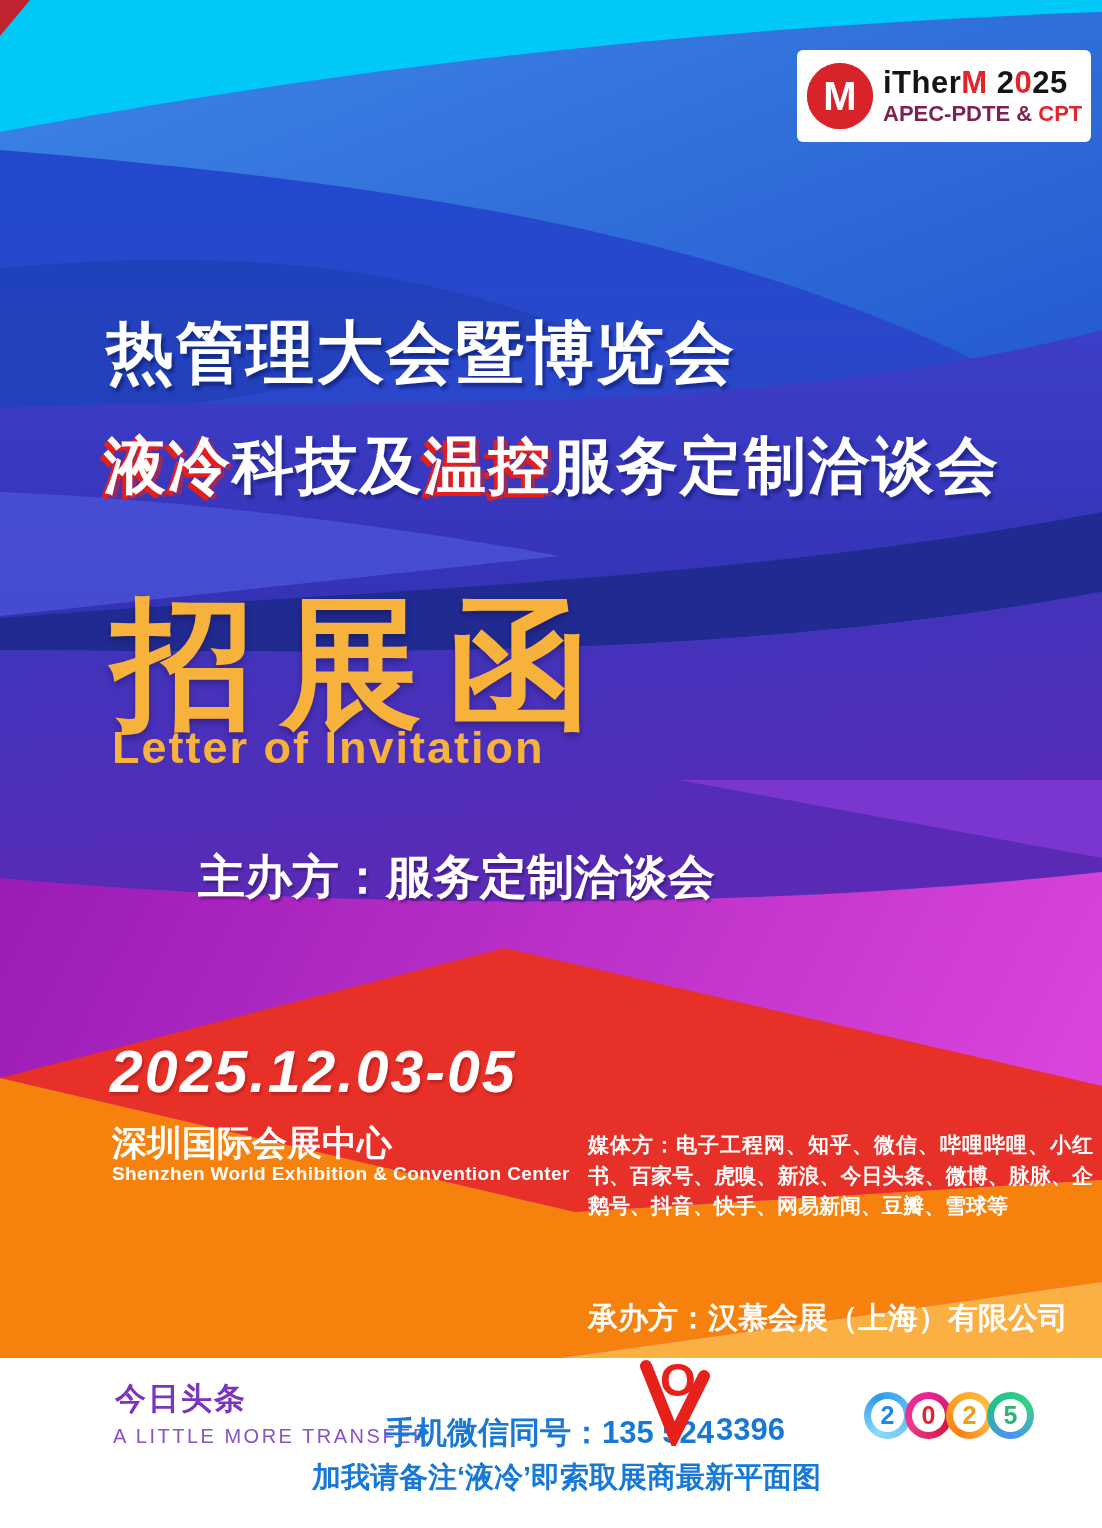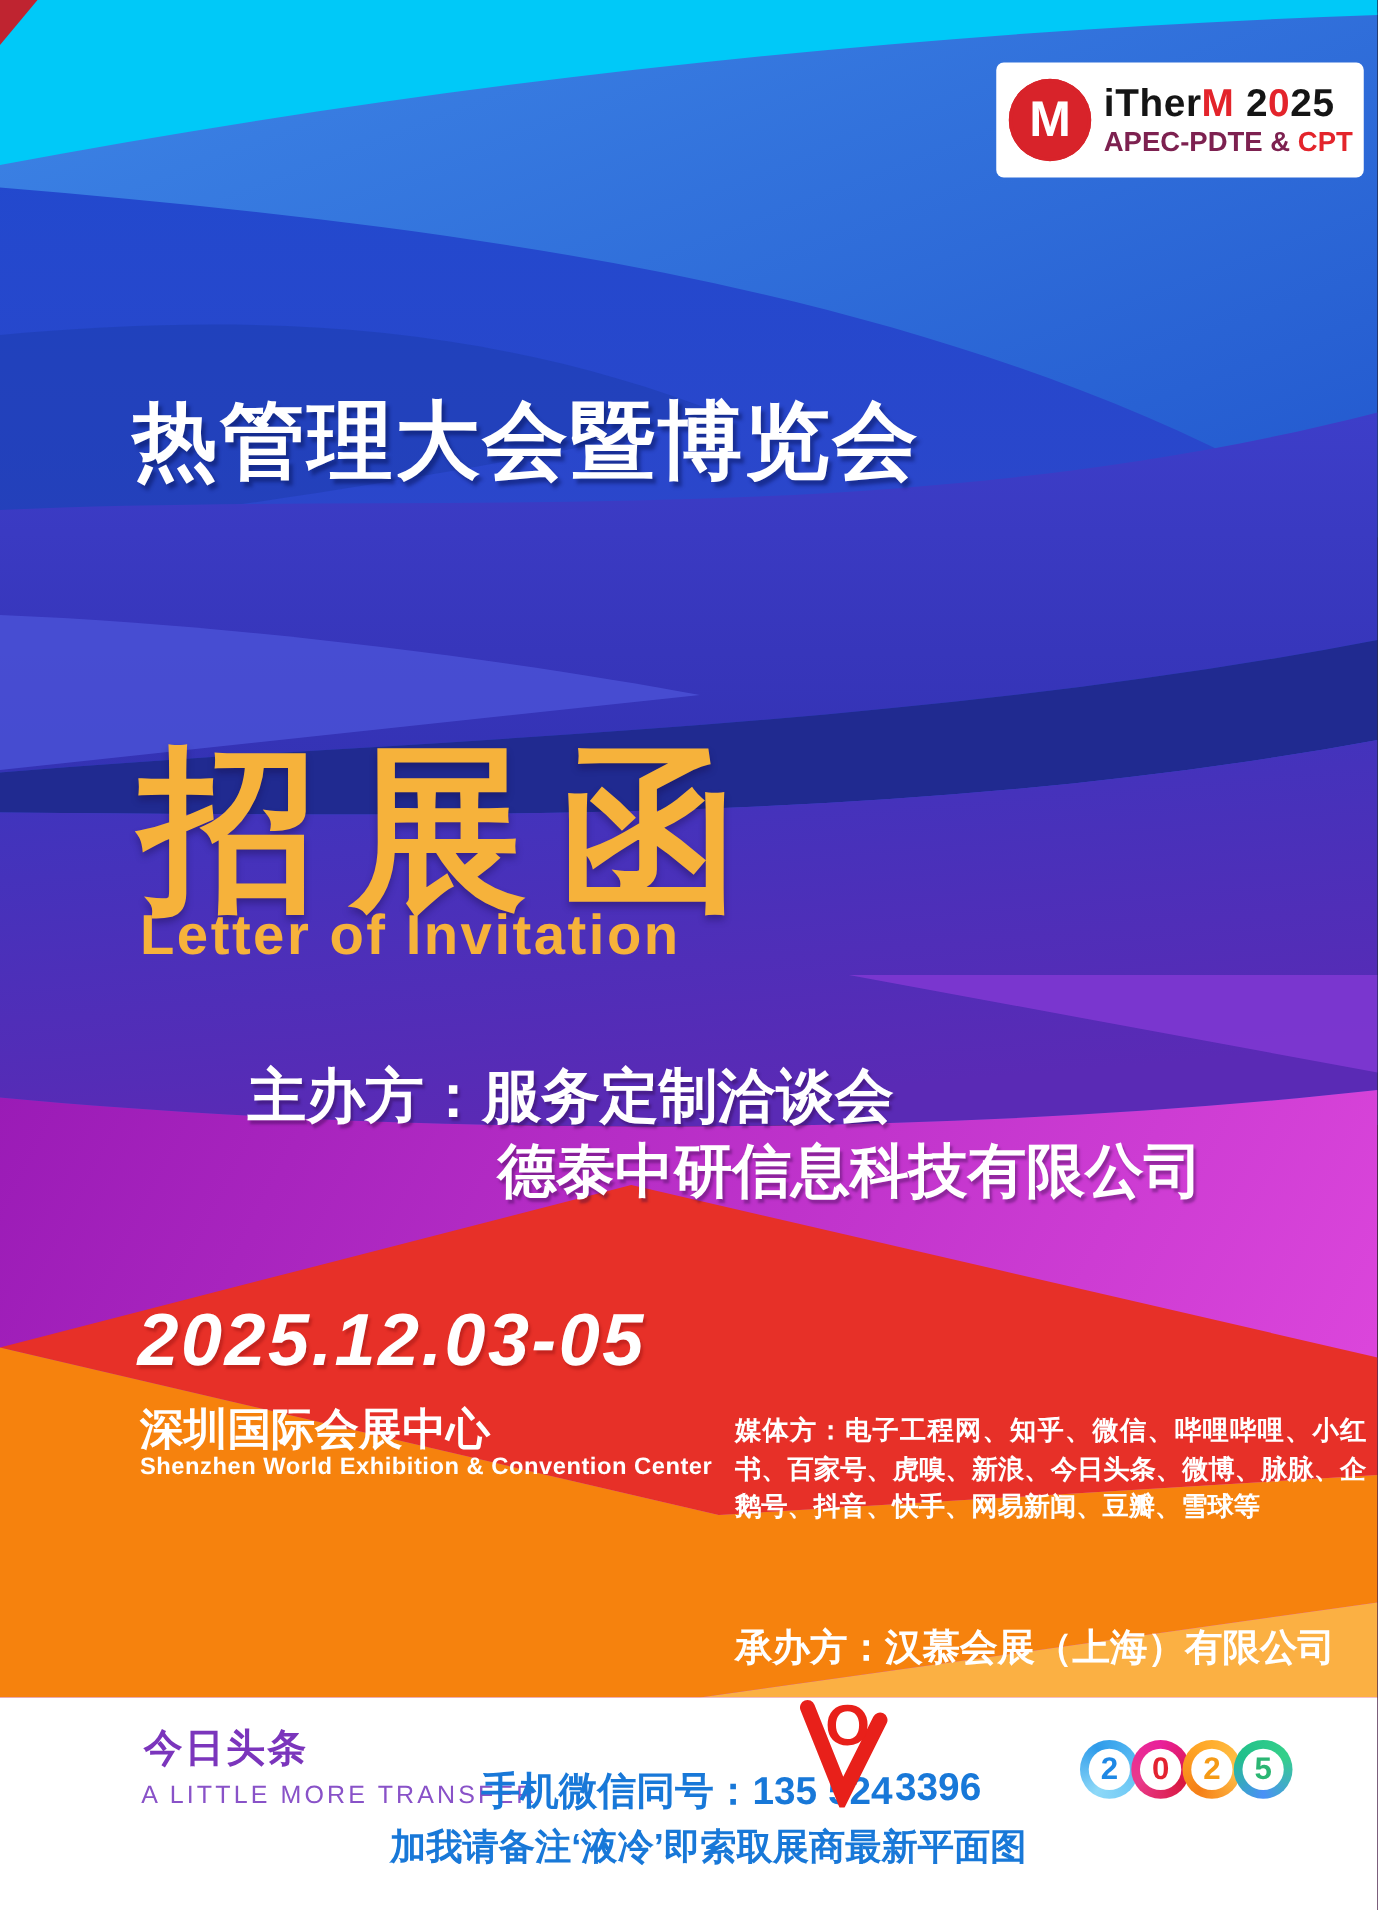--- a/index.html
+++ b/index.html
@@ -147,26 +147,26 @@
 
   <div class="abs logo-card">
     <div class="m-badge">M</div>
     <div class="logo-text">
       <div class="logo-line1"><span>iTher</span><span class="red">M</span><span> 2</span><span class="red">0</span><span>25</span></div>
       <div class="logo-line2"><span>APEC-PDTE &amp; </span><span class="red">CPT</span></div>
     </div>
   </div>
 
   <div class="abs title2">热管理大会暨博览会</div>
+  <div class="abs subtitle"><span class="accent">液冷</span><span>科技及</span><span class="accent">温控</span><span>服务定制洽谈会</span></div>
 
   <div class="abs inv-cn">招展函</div>
   <div class="abs inv-en">Letter of Invitation</div>
 
   <div class="abs org1">主办方：服务定制洽谈会</div>
-  <div class="abs org2">德泰中研信息科技有限公司</div>
 
   <div class="abs date">2025.12.03-05</div>
   <div class="abs venue-cn">深圳国际会展中心</div>
   <div class="abs venue-en">Shenzhen World Exhibition &amp; Convention Center</div>
 
   <div class="abs media">媒体方：电子工程网、知乎、微信、哔哩哔哩、小红书、百家号、虎嗅、新浪、今日头条、微博、脉脉、企鹅号、抖音、快手、网易新闻、豆瓣、雪球等</div>
   <div class="abs undertaker">承办方：汉慕会展（上海）有限公司</div>
 
   <div class="abs slogan-cn">今日头条</div>
   <div class="abs slogan-en">A LITTLE MORE TRANSFER</div>

